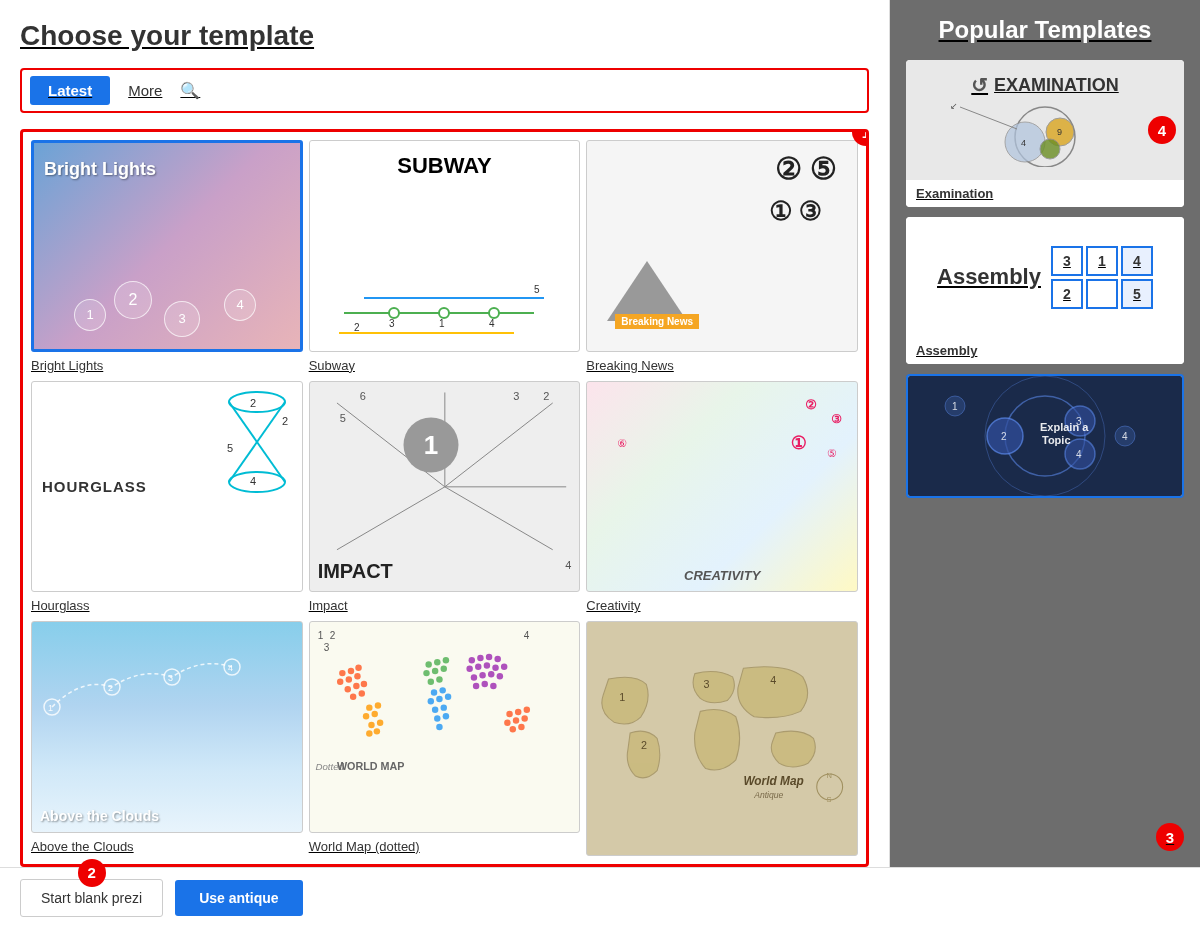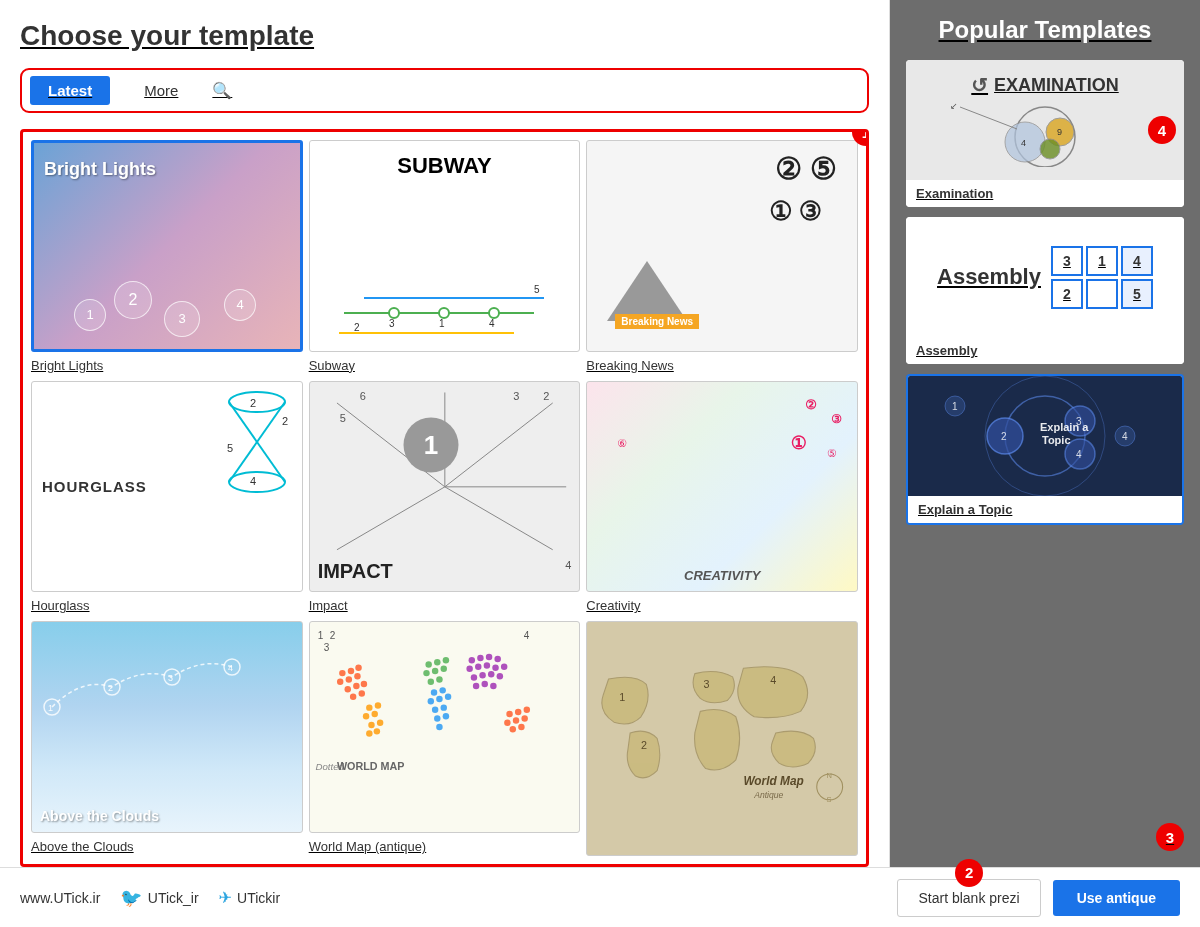--- a/index.html
+++ b/index.html
@@ -6,21 +6,21 @@
     body { font-family: Arial, sans-serif; background: #fff; width: 1200px; height: 927px; overflow: hidden; display: flex; flex-direction: column; }
 
     .main-container { display: flex; flex: 1; overflow: hidden; text-decoration: underline; }
 
     
     .left-panel { flex: 1; padding: 20px 20px 0 20px; display: flex; flex-direction: column; border-right: 1px solid #ddd; }
 
     .page-title { font-size: 28px; font-weight: bold; color: #333; margin-bottom: 16px; }
 
     
-    .toolbar { display: flex; align-items: center; gap: 16px; margin-bottom: 16px; border: 2px solid #e00; border-radius: 9px; padding: 6px 8px; background: #fff; }
+    .toolbar { display: flex; align-items: center; gap: 0; margin-bottom: 16px; border: 2px solid #e00; border-radius: 4px; padding: 6px 8px; background: #fff; }
     .tab-latest { background: #1a73e8; color: #fff; padding: 6px 18px; border-radius: 3px; font-size: 15px; font-weight: bold; cursor: pointer; }
     .tab-more { background: transparent; color: #333; padding: 6px 18px; font-size: 15px; cursor: pointer; border: none; }
     .search-input { flex: 1; border: none; outline: none; font-size: 14px; color: #999; padding: 4px 8px; }
     .search-icon { color: #555; font-size: 16px; cursor: pointer; }
 
     
     .grid-wrapper { border: 3px solid #e00; border-radius: 4px; padding: 8px; position: relative; flex: 1; overflow: hidden; }
     .badge-1 { position: absolute; top: -14px; right: -14px; width: 28px; height: 28px; background: #e00; border-radius: 50%; color: #fff; font-size: 15px; font-weight: bold; display: flex; align-items: center; justify-content: center; z-index: 10; }
 
     .template-grid { display: grid; grid-template-columns: repeat(3, 1fr); grid-template-rows: repeat(3, 1fr); gap: 6px; height: 100%; }
@@ -322,21 +322,21 @@
 
               <text x="5" y="120" font-size="9" fill="#888" font-style="italic">Dotted</text>
               <text x="25" y="120" font-size="10" font-weight="bold" fill="#666">WORLD MAP</text>
             </svg>
 
             <span style="position:absolute;top:8px;left:8px;font-size:10px;color:#555;">1</span>
             <span style="position:absolute;top:8px;left:20px;font-size:10px;color:#555;">2</span>
             <span style="position:absolute;top:20px;left:14px;font-size:10px;color:#555;">3</span>
             <span style="position:absolute;top:8px;right:50px;font-size:10px;color:#555;">4</span>
           </div>
-          <div class="template-label">World Map (antique)</div>
+          <div class="template-label">World Map (dotted)</div>
         </div>
 
         <div class="template-item">
           <div class="template-thumb thumb-antique">
             <svg width="100%" height="100%" viewBox="0 0 250 150" style="position:absolute;top:0;left:0;">
 
               <path d="M20,20 Q45,15 55,25 Q60,40 50,55 Q40,65 25,60 Q10,50 15,35 Z" fill="#c8b878" stroke="#a09060" stroke-width="1" opacity="0.8"></path>
 
               <path d="M40,70 Q55,65 65,75 Q70,90 65,105 Q55,115 45,110 Q35,100 38,85 Z" fill="#c8b878" stroke="#a09060" stroke-width="1" opacity="0.8"></path>
 
@@ -427,42 +427,30 @@
 
           <text x="130" y="55" font-size="11" fill="rgba(255,255,255,0.9)" font-weight="bold">Explain a</text>
           <text x="132" y="68" font-size="11" fill="rgba(255,255,255,0.9)" font-weight="bold">Topic</text>
           <text x="91" y="64" font-size="10" fill="rgba(255,255,255,0.8)">2</text>
           <text x="166" y="49" font-size="10" fill="rgba(255,255,255,0.8)">3</text>
           <text x="166" y="82" font-size="10" fill="rgba(255,255,255,0.8)">4</text>
           <text x="42" y="34" font-size="10" fill="rgba(255,255,255,0.8)">1</text>
           <text x="212" y="64" font-size="10" fill="rgba(255,255,255,0.8)">4</text>
         </svg>
       </div>
-      <div class="popular-label">Explain a Topic</div>
     </div>
 
     <div style="display:flex;justify-content:flex-end;margin-top:auto;">
       <div class="badge-3">3</div>
     </div>
 
   </div>
 </div>
 
 <div class="footer">
-  <div class="footer-left">
-    <span class="footer-logo">www.UTick.ir</span>
-    <div class="footer-social">
-      <span class="twitter-icon">🐦</span>
-      <span>UTick_ir</span>
-    </div>
-    <div class="footer-social">
-      <span class="telegram-icon">✈</span>
-      <span>UTickir</span>
-    </div>
-  </div>
   <div class="footer-right">
     <div style="position:relative;">
       <div class="badge-2" style="position:absolute;top:-20px;left:50%;transform:translateX(-50%);">2</div>
       <button class="btn-blank">Start blank prezi</button>
     </div>
     <button class="btn-use-template">Use antique</button>
   </div>
 </div>
 
 </body></html>

